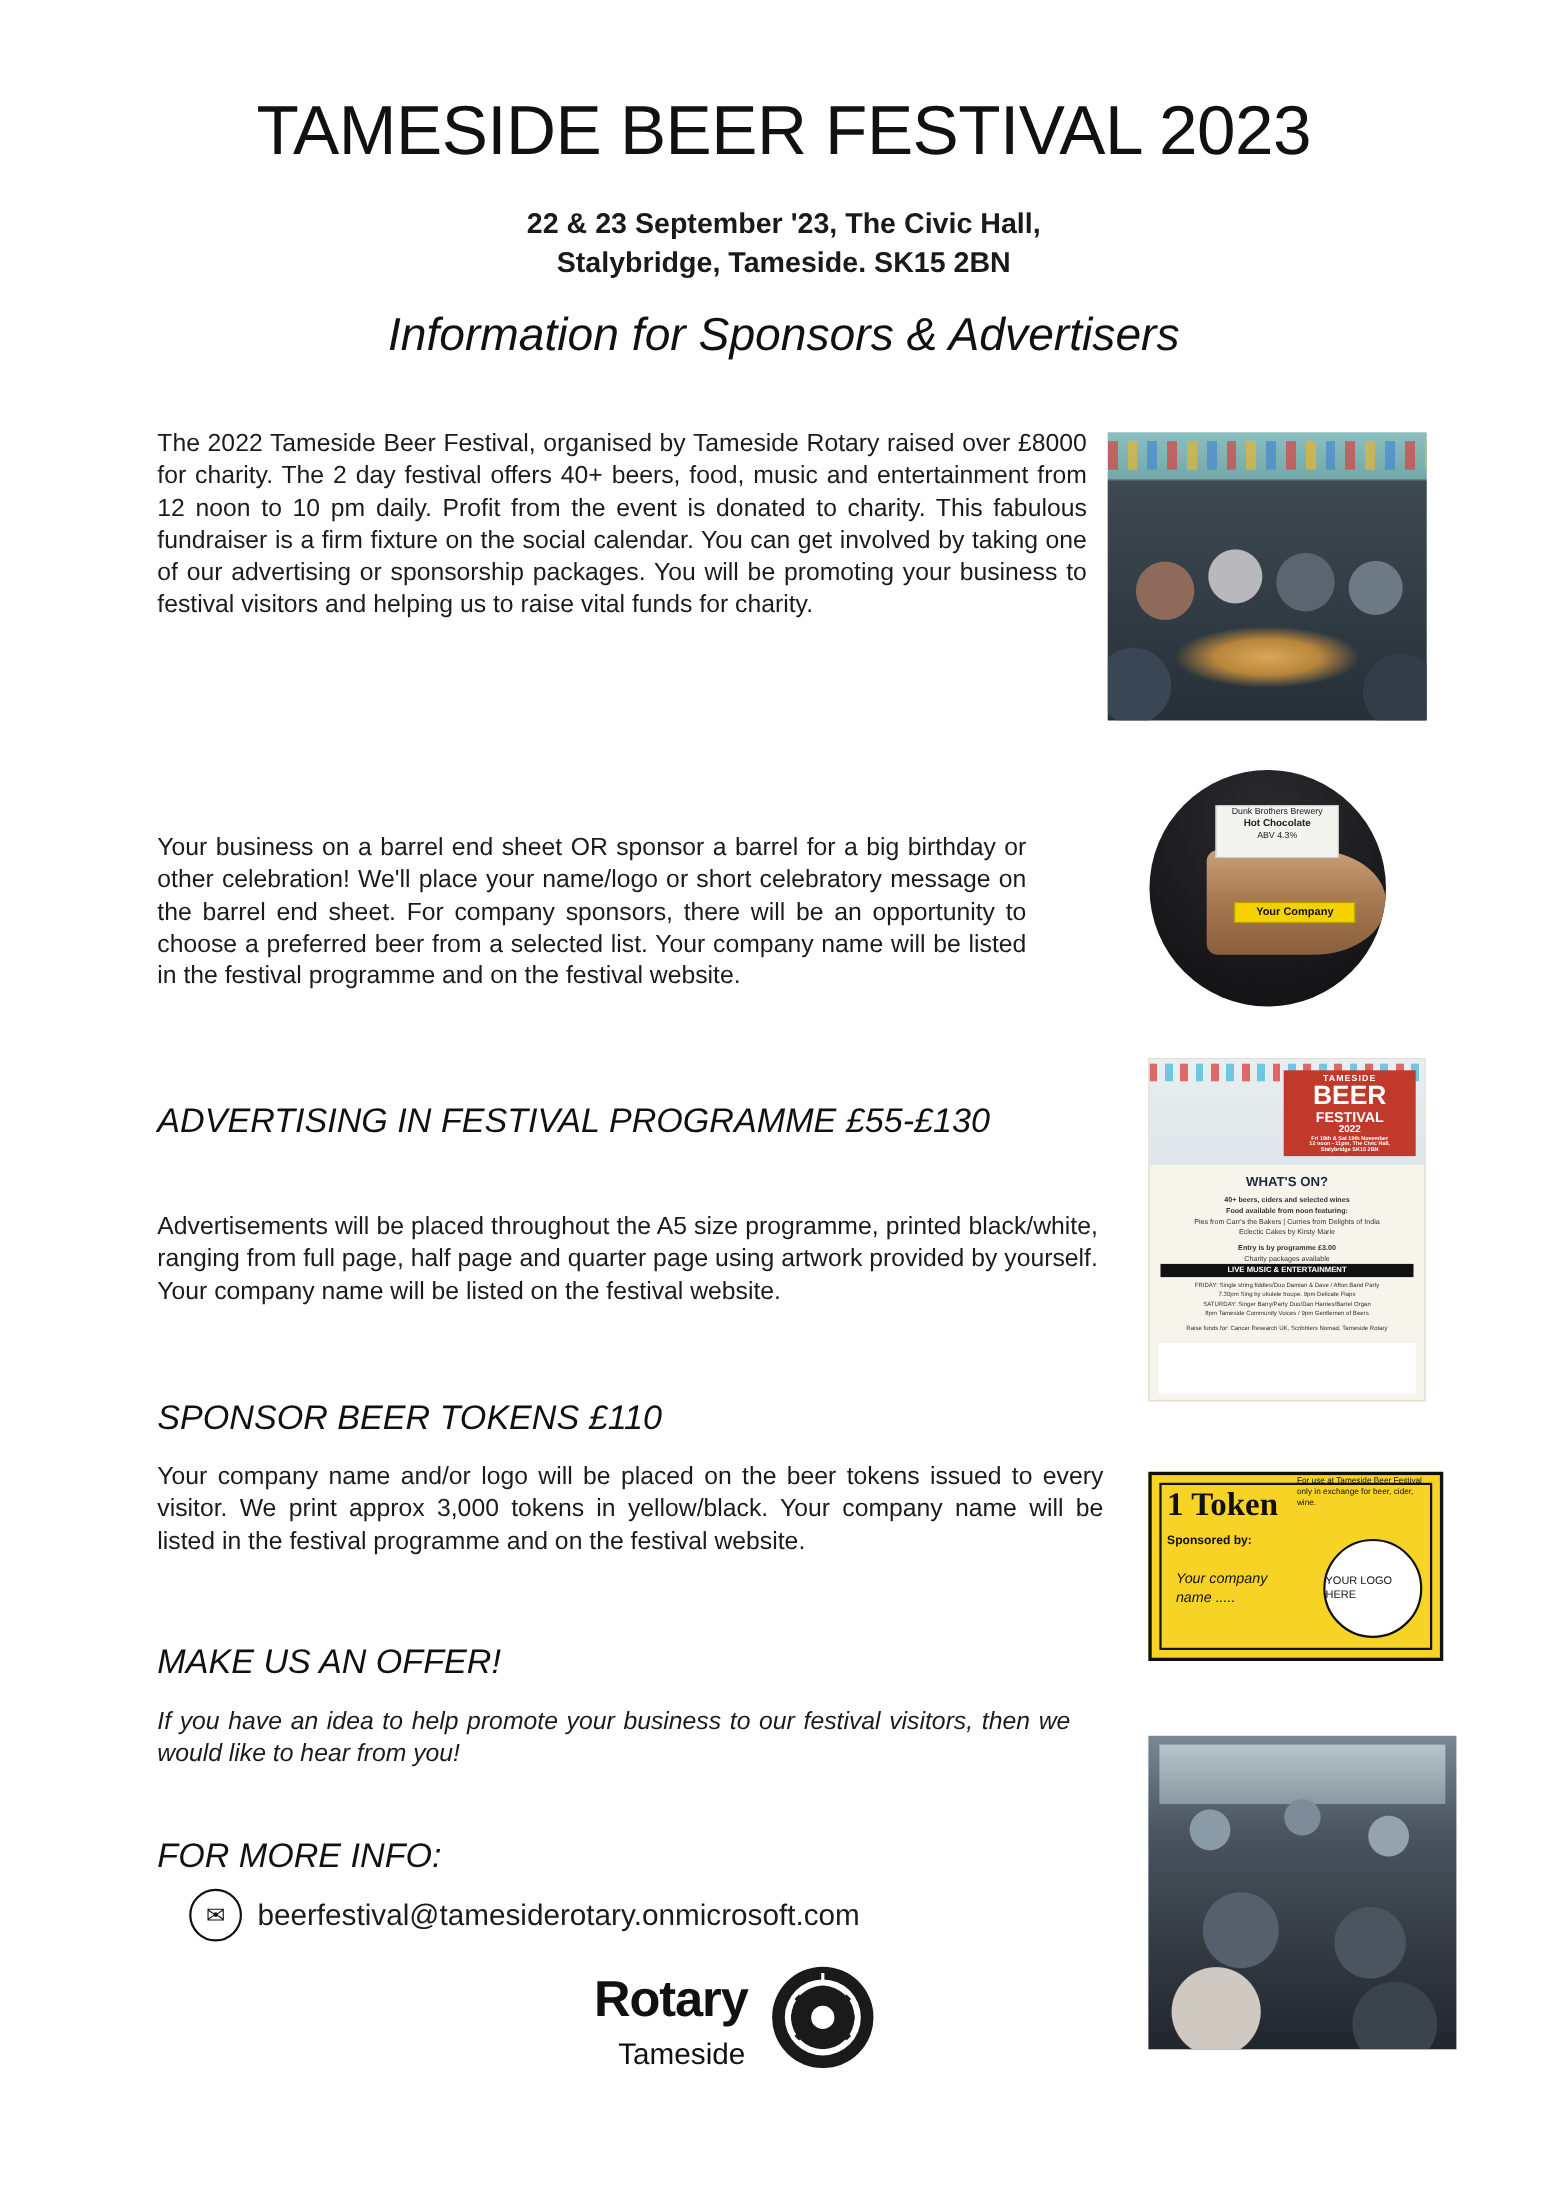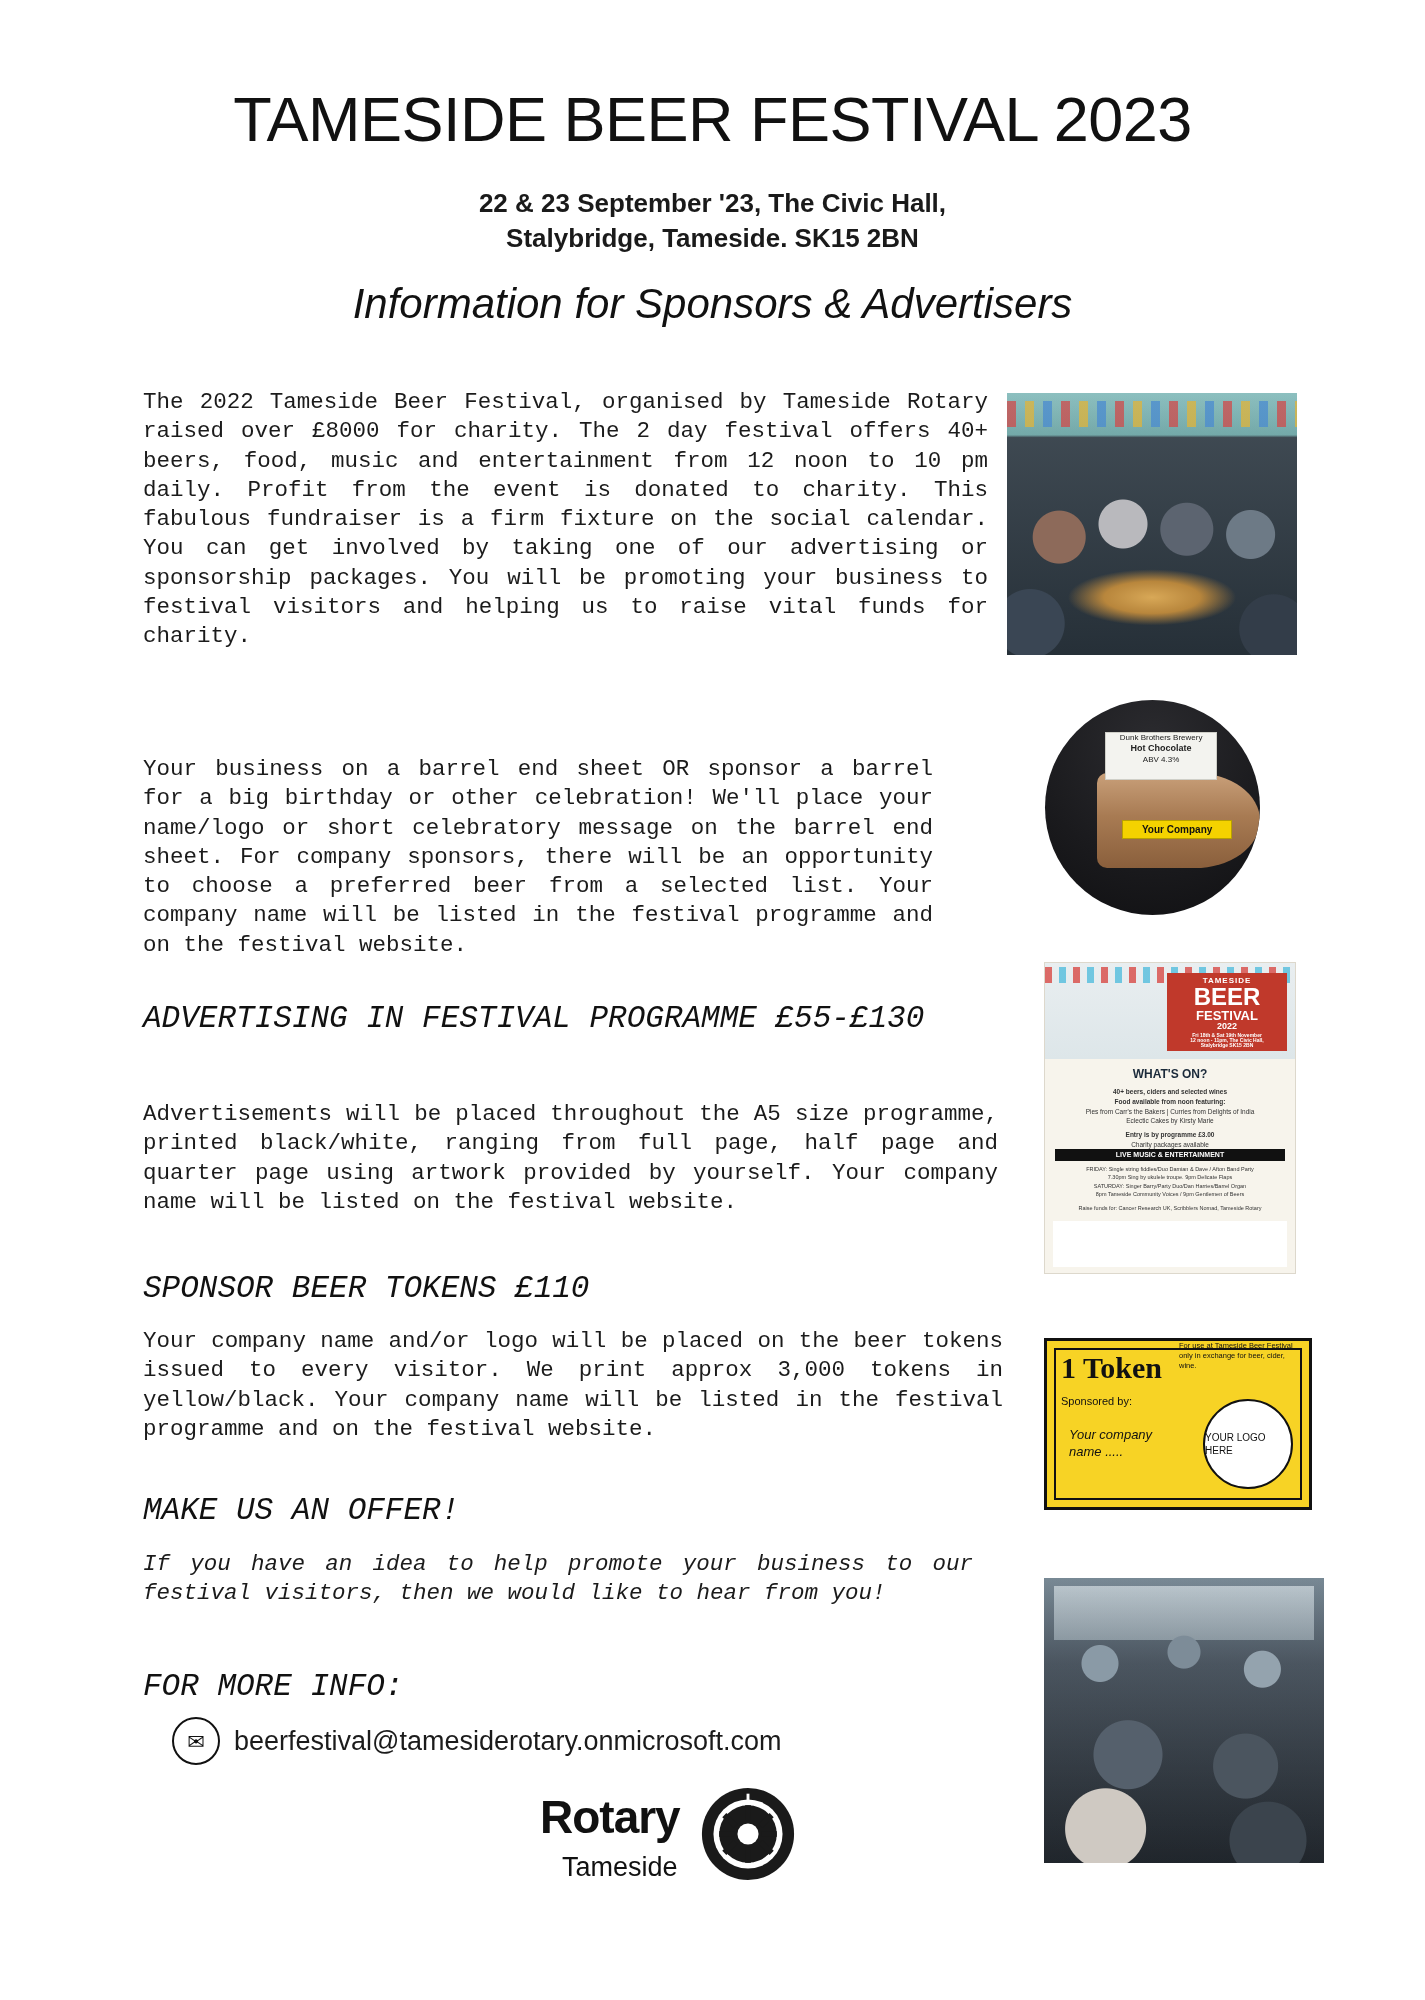--- a/index.html
+++ b/index.html
@@ -54,21 +54,20 @@
     font-style: italic;
     font-weight: 400;
     color: #111111;
   }
 
   
   .col-left {
     position: absolute;
     left: 143px;
     width: 845px;
-    font-family: Liberation Mono, monospace;
   }
   p.body {
     margin: 0;
     font-size: 22.5px;
     line-height: 1.30;
     text-align: justify;
     color: #1b1b1b;
   }
   h2.section {
     margin: 0;
@@ -280,21 +279,21 @@
   .p4-title {
     position:absolute; left:14px; top:10px;
     font-size:30px; font-weight:bold; font-family:"Liberation Serif", serif; color:#111;
   }
   .p4-note {
     position:absolute; right:12px; top:0; width:118px;
     font-size:7.5px; line-height:1.35; color:#111;
   }
   .p4-sponsored {
     position:absolute; left:14px; top:54px;
-    font-size:11px; font-weight:normal; color:#111;
+    font-size:11px; font-weight:bold; color:#111;
   }
   .p4-company {
     position:absolute; left:22px; top:86px;
     font-size:13px; font-style:italic; color:#111; line-height:1.3;
   }
   .p4-circle {
     position:absolute; right:16px; top:58px;
     width:86px; height:86px; border-radius:50%;
     background:#ffffff; border:2px solid #111;
     display:flex; align-items:center; justify-content:center;

